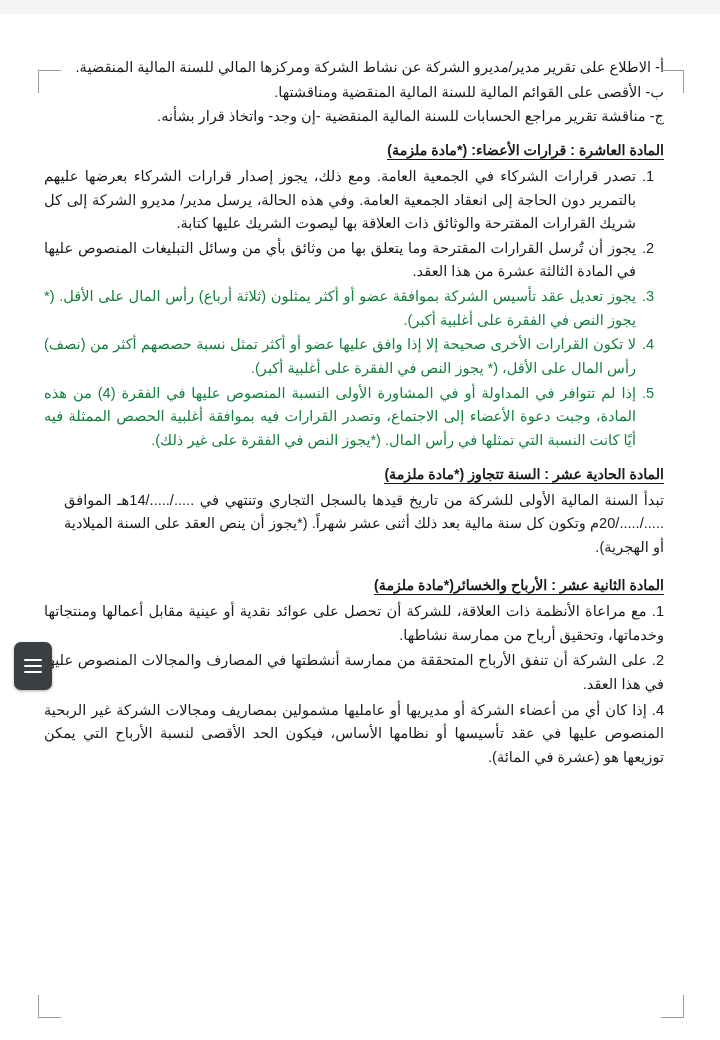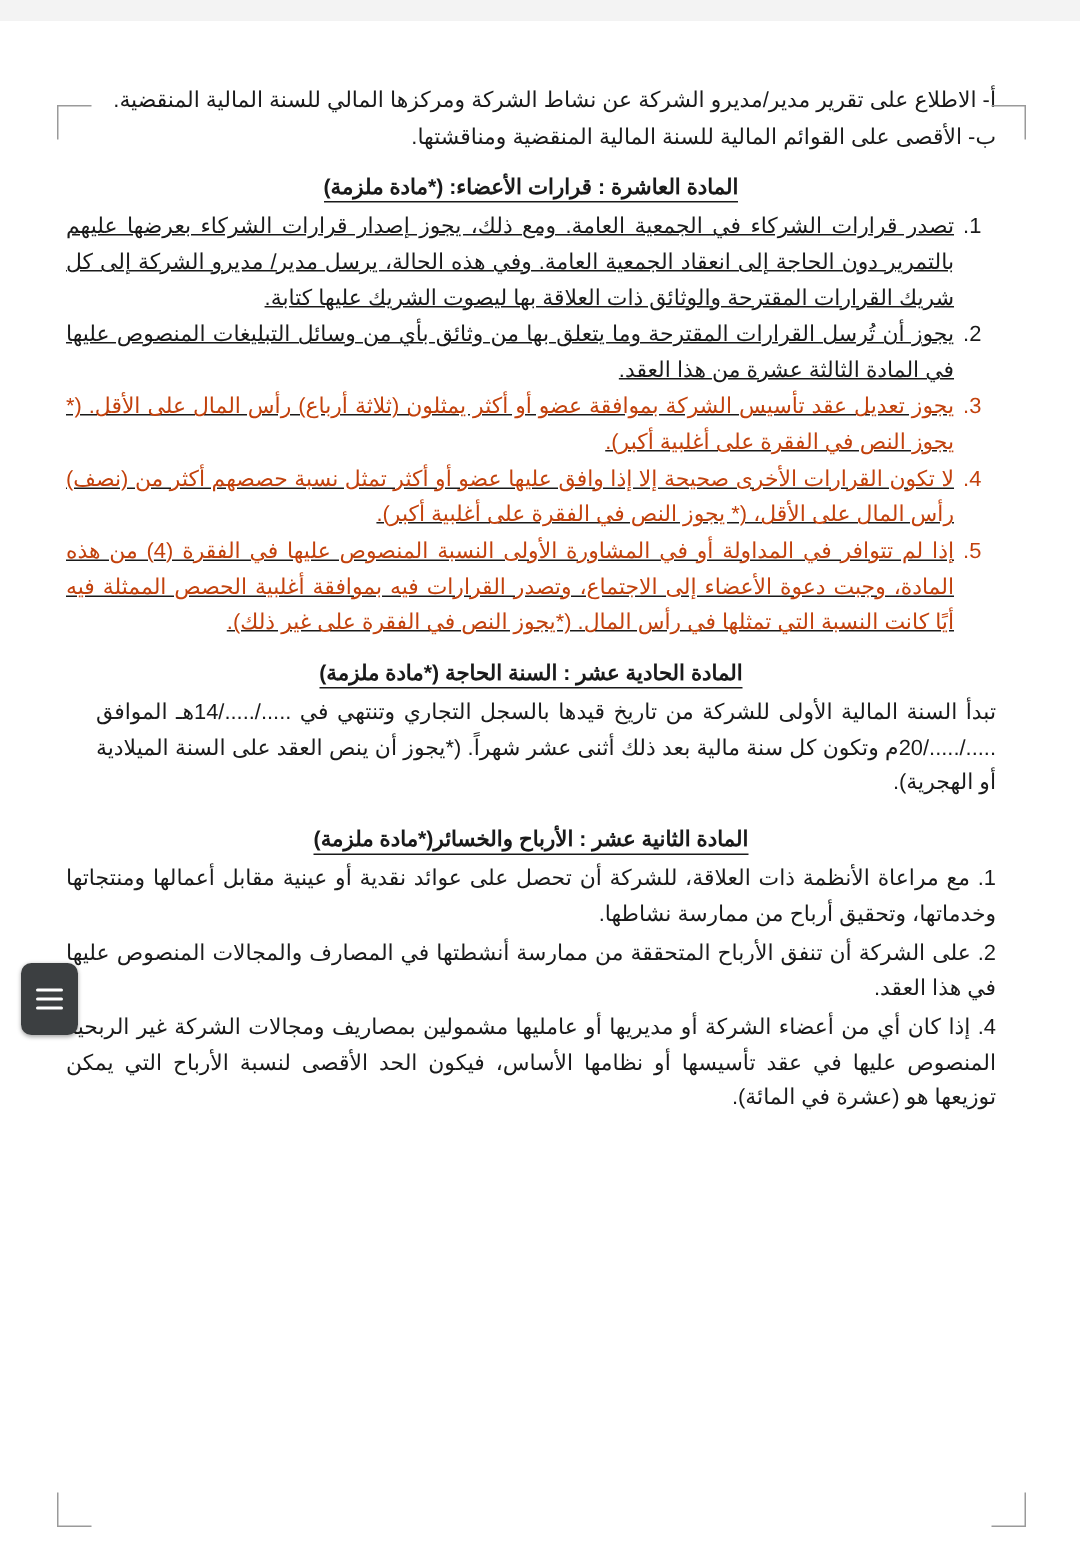--- a/index.html
+++ b/index.html
@@ -66,46 +66,44 @@
 
   .para {
     margin: 0 0 2px 0;
   }
 
   .block-top .para {
     margin-bottom: 1px;
   }
 
   .heading {
-    text-align: center;
     font-weight: bold;
     margin: 10px 0 3px 0;
     font-size: 14.2px;
   }
   .heading span.u {
     border-bottom: 1px solid #1a1a1a;
     padding-bottom: 1px;
   }
 
   ol.numbered {
     margin: 2px 0 2px 0;
     padding: 0 26px 0 0;
     list-style-position: outside;
-    text-decoration: underline;
   }
   ol.numbered > li {
     margin-bottom: 1px;
     padding-right: 2px;
   }
   ol.numbered > li::marker {
     font-weight: normal;
   }
 
   li.red, li.red::marker, .red {
-    color: #c2410c;
+    color: #15803d;
   }
 
   .plain-list {
     margin: 2px 0 0 0;
     padding: 0;
     list-style: none;
   }
   .plain-list li {
     margin-bottom: 2px;
     text-align: justify;
@@ -155,36 +153,37 @@
     <span class="crop tl"></span>
     <span class="crop tr"></span>
     <span class="crop bl"></span>
     <span class="crop br"></span>
 
     <div class="content">
 
       <div class="block-top">
         <p class="para">أ- الاطلاع على تقرير مدير/مديرو الشركة عن نشاط الشركة ومركزها المالي للسنة المالية المنقضية.</p>
         <p class="para">ب- الأقصى على القوائم المالية للسنة المالية المنقضية ومناقشتها.</p>
+        <p class="para">ج- مناقشة تقرير مراجع الحسابات للسنة المالية المنقضية -إن وجد- واتخاذ قرار بشأنه.</p>
       </div>
 
       <div class="heading">
         <span class="u">المادة العاشرة : قرارات الأعضاء: (*مادة ملزمة)</span>
       </div>
 
       <ol class="numbered">
         <li>تصدر قرارات الشركاء في الجمعية العامة. ومع ذلك، يجوز إصدار قرارات الشركاء بعرضها عليهم بالتمرير دون الحاجة إلى انعقاد الجمعية العامة. وفي هذه الحالة، يرسل مدير/ مديرو الشركة إلى كل شريك القرارات المقترحة والوثائق ذات العلاقة بها ليصوت الشريك عليها كتابة.</li>
         <li>يجوز أن تُرسل القرارات المقترحة وما يتعلق بها من وثائق بأي من وسائل التبليغات المنصوص عليها في المادة الثالثة عشرة من هذا العقد.</li>
         <li class="red">يجوز تعديل عقد تأسيس الشركة بموافقة عضو أو أكثر يمثلون (ثلاثة أرباع) رأس المال على الأقل. (* يجوز النص في الفقرة على أغلبية أكبر).</li>
         <li class="red">لا تكون القرارات الأخرى صحيحة إلا إذا وافق عليها عضو أو أكثر تمثل نسبة حصصهم أكثر من (نصف) رأس المال على الأقل، (* يجوز النص في الفقرة على أغلبية أكبر).</li>
         <li class="red">إذا لم تتوافر في المداولة أو في المشاورة الأولى النسبة المنصوص عليها في الفقرة (4) من هذه المادة، وجبت دعوة الأعضاء إلى الاجتماع، وتصدر القرارات فيه بموافقة أغلبية الحصص الممثلة فيه أيًا كانت النسبة التي تمثلها في رأس المال. (*يجوز النص في الفقرة على غير ذلك).</li>
       </ol>
 
       <div class="heading">
-        <span class="u">المادة الحادية عشر : السنة الحاجة (*مادة ملزمة)</span>
+        <span class="u">المادة الحادية عشر : السنة تتجاوز (*مادة ملزمة)</span>
       </div>
 
       <p class="art11-body">تبدأ السنة المالية الأولى للشركة من تاريخ قيدها بالسجل التجاري وتنتهي في ...../...../14هـ الموافق ...../...../20م وتكون كل سنة مالية بعد ذلك أثنى عشر شهراً. (*يجوز أن ينص العقد على السنة الميلادية أو الهجرية).</p>
 
       <div class="heading">
         <span class="u">المادة الثانية عشر : الأرباح والخسائر(*مادة ملزمة)</span>
       </div>
 
       <ul class="plain-list">
         <li>1. مع مراعاة الأنظمة ذات العلاقة، للشركة أن تحصل على عوائد نقدية أو عينية مقابل أعمالها ومنتجاتها وخدماتها، وتحقيق أرباح من ممارسة نشاطها.</li>

